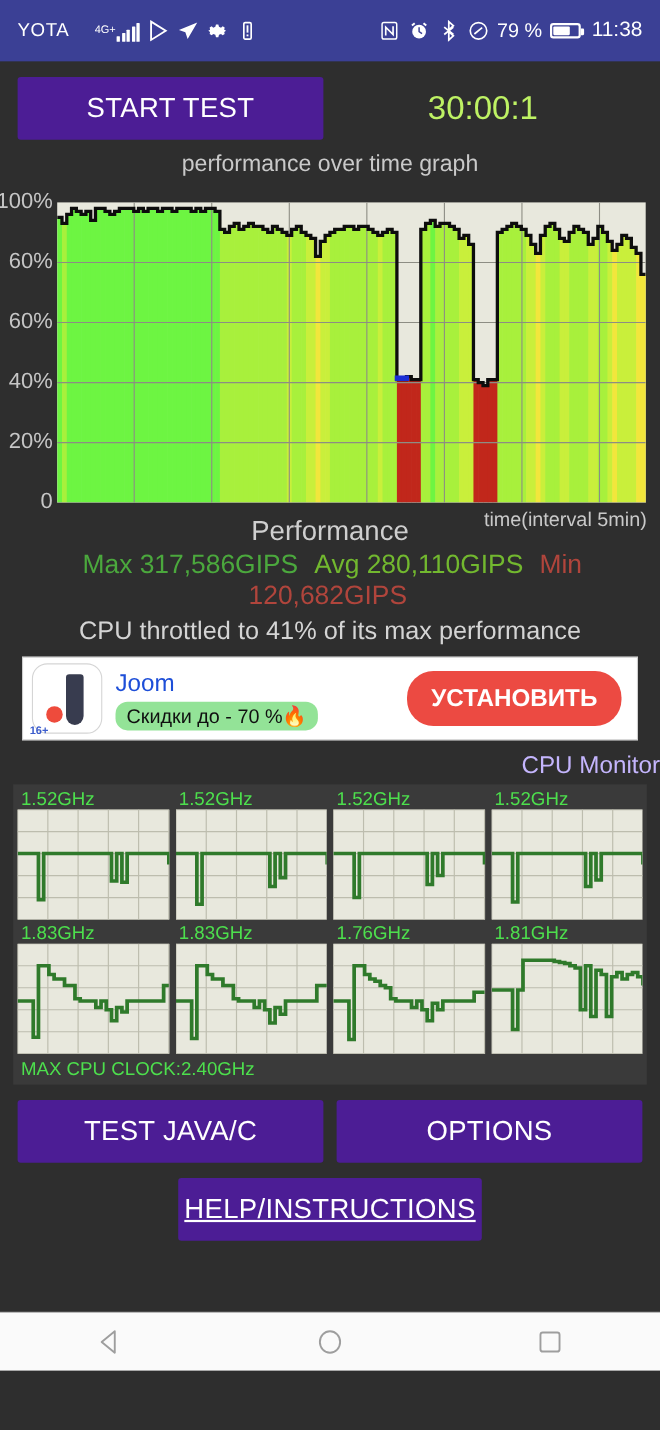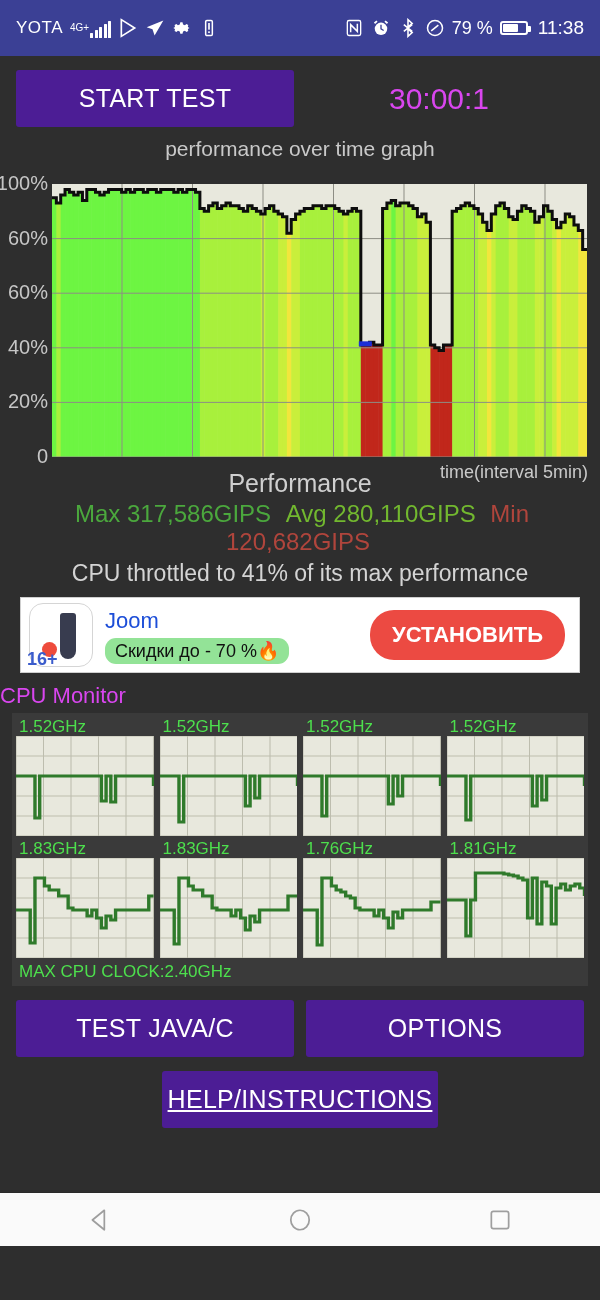--- a/index.html
+++ b/index.html
@@ -19,21 +19,21 @@
     display:flex; align-items:center;
     padding:0 16px;
     color:#ffffff;
     font-size:19px;
     position:relative;
   }
   #statusbar .left{ display:flex; align-items:center; gap:7px; }
   #statusbar .right{ display:flex; align-items:center; gap:7px; margin-left:auto; }
   .carrier{ font-size:17px; letter-spacing:.5px; font-weight:400;}
   .netbadge{ position:relative; display:flex; align-items:flex-end; height:20px;}
-  .netbadge .g4{ font-size:10px; line-height:10px; position:relative; top:-5px; }
+  .netbadge .g4{ font-size:10px; line-height:10px; position:relative; top:-5px;margin-left:16px; }
   .bars{ display:flex; align-items:flex-end; gap:1.5px; height:17px; margin-left:1px;}
   .bars i{ display:block; width:3px; background:#fff; border-radius:.5px;}
   .bars i:nth-child(1){height:5px}
   .bars i:nth-child(2){height:8px}
   .bars i:nth-child(3){height:11px}
   .bars i:nth-child(4){height:14px}
   .bars i:nth-child(5){height:17px}
   .sicon{ width:20px; height:20px; display:inline-block; }
   .sicon svg{ display:block; width:100%; height:100%; fill:#fff; }
   .pct{ font-size:18px; }
@@ -52,21 +52,21 @@
   #app{ width:600px; height:1190px; background:#2e2e2e; position:relative; }
 
   .toprow{ display:flex; align-items:center; padding:14px 16px 0 16px; }
   .btn{
     background:#4c1d95; color:#fff; border:none;
     border-radius:3px; font-size:25px; letter-spacing:.3px;
     font-family:"Liberation Sans", sans-serif;
     padding:14px 0; text-align:center; cursor:pointer;
   }
   #start-test-button{ width:278px; }
-  .timer{ flex:1; text-align:center; font-size:30px; color:#d946ef; }
+  .timer{ flex:1; text-align:center; font-size:30px; color:#bef264; }
 
   .graph-title{ text-align:center; font-size:21px; color:#c9c9c9; margin-top:10px; }
 
   
   #perf-chart-wrap{ position:relative; width:600px; height:300px; }
   #perf-chart{ position:absolute; left:52px; top:23px; width:535px; height:273px; }
   .plotbg{ position:absolute; inset:0; background:#e8e8dd; }
   .ylab-host{ position:absolute; left:0; top:23px; width:52px; height:273px; }
   .ylab-host span{ position:absolute; right:4px; color:#c6c6c6; font-size:20px; transform:translateY(-52%); }
   .xcaption{ position:absolute; right:12px; top:301px; font-size:18px; color:#c9c9c9;}
@@ -95,37 +95,37 @@
   .ad-icon .jbar{
     position:absolute; left:30px; top:9px; width:16px; height:46px;
     background:#383c4f; border-radius:3px 3px 8px 8px;
   }
   .ad-icon .jdot{
     position:absolute; left:12px; top:38px; width:15px; height:15px;
     border-radius:50%; background:#ee4b3c;
   }
   .ad-age{
     position:absolute; left:6px; bottom:2px; color:#3b5ccc;
-    font-size:18px; font-weight:bold; z-index:3;
+    font-size:10px; font-weight:bold; z-index:3;
   }
   .ad-mid{ margin-left:12px; display:flex; flex-direction:column; gap:3px;}
   .ad-title{ color:#1d4ed8; font-size:22px; line-height:28px; font-weight:400;}
   .ad-sub{
     background:#93e397; color:#101010; font-size:18px;
     border-radius:11px; padding:2px 10px; display:inline-block; width:max-content;
   }
   .ad-cta{
     margin-left:auto; margin-right:6px;
     background:#ec4a42; color:#fff; font-size:22px; font-weight:bold;
     border-radius:24px; padding:12px 22px; border:none; cursor:pointer;
     font-family:"Liberation Sans", sans-serif;
   }
 
   
-  .cpu-head{ text-align:left; font-size:22px; color:#d946ef; margin-top:10px;}
+  .cpu-head{ text-align:right; font-size:22px; color:#c4b5fd; margin-top:10px;}
   #cpu-monitor{
     margin:4px 12px 0 12px; width:576px; background:#3a3a3a;
     padding:4px 4px 2px 4px;
   }
   .cpu-row{ display:flex; gap:6px; margin-bottom:3px; }
   .cpu-cell{ flex:1; position:relative; }
   .cpu-freq{ color:#4ddf4d; font-size:17px; line-height:19px; padding-left:3px;}
   .cpu-plot{ width:100%; height:100px; background:#e8e8dd; position:relative; }
   .cpu-plot svg{ position:absolute; inset:0; width:100%; height:100%; }
   .maxclock{ color:#4ddf4d; font-size:17px; padding:1px 0 2px 3px; }

